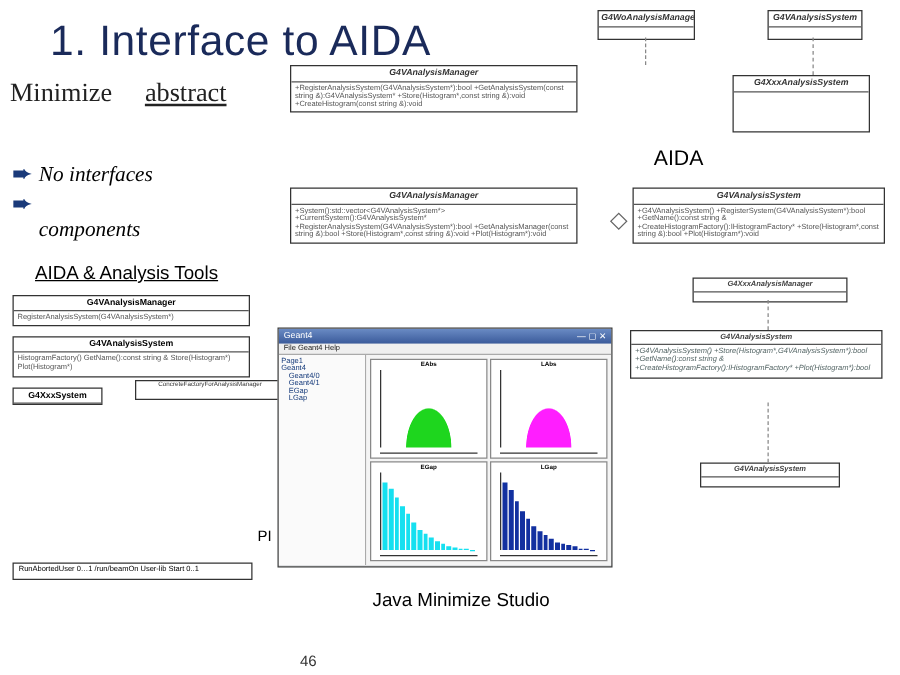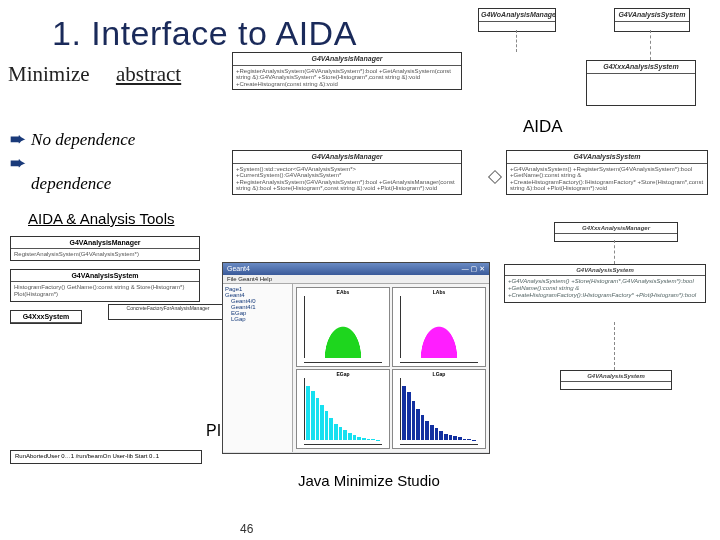--- a/index.html
+++ b/index.html
@@ -8,21 +8,21 @@
     width: 720px;
     height: 540px;
     background: white;
     font-family: Georgia, "Times New Roman", serif;
     position: relative;
     overflow: hidden;
   }
   .slide-title {
     font-size: 34px;
     color: #1a2a5a;
-    padding: 14px 0 4px 52px;
+    padding: 14px 0 4px 40px;
     font-family: Verdana, Arial, sans-serif;
     letter-spacing: 0.5px;
   }
   .sub-head {
     position: absolute;
     top: 62px;
     left: 8px;
     font-size: 21px;
     color: #222;
     font-family: Georgia, serif;
@@ -69,21 +69,21 @@
     padding: 2px 8px;
     font-size: 17px;
     font-family: Arial, sans-serif;
   }
   .pi-label {
     position: absolute;
     top: 420px;
     left: 200px;
     background: white;
     padding: 2px 6px;
-    font-size: 16px;
+    font-size: 12px;
     font-family: Arial, sans-serif;
   }
   .java-label {
     position: absolute;
     top: 470px;
     left: 290px;
     background: white;
     padding: 2px 8px;
     font-size: 15px;
     font-family: Arial, sans-serif;
@@ -274,27 +274,27 @@
 
 <div class="sub-head">
   <span>Minimize</span>
   &nbsp;&nbsp;&nbsp;
   <u>abstract</u><br>
 </div>
 
 <div class="bullets">
   <div class="row">
     <span class="arrow">➨</span>
-    <span>No dependence</span>
+    <span>No interfaces</span>
   </div>
   <div class="row">
     <span class="arrow">➨</span>
     <span>
       <br>
-      <span>dependence</span>
+      <span>components</span>
     </span>
   </div>
 </div>
 
 <div class="subheading-tools">AIDA &amp; Analysis Tools</div>
 
 <div class="uml-top" style="top:8px; left:478px; width:76px; height:22px;">
   <div class="head">G4WoAnalysisManager</div>
 </div>
 <div class="uml-top" style="top:8px; left:614px; width:74px; height:22px;">

